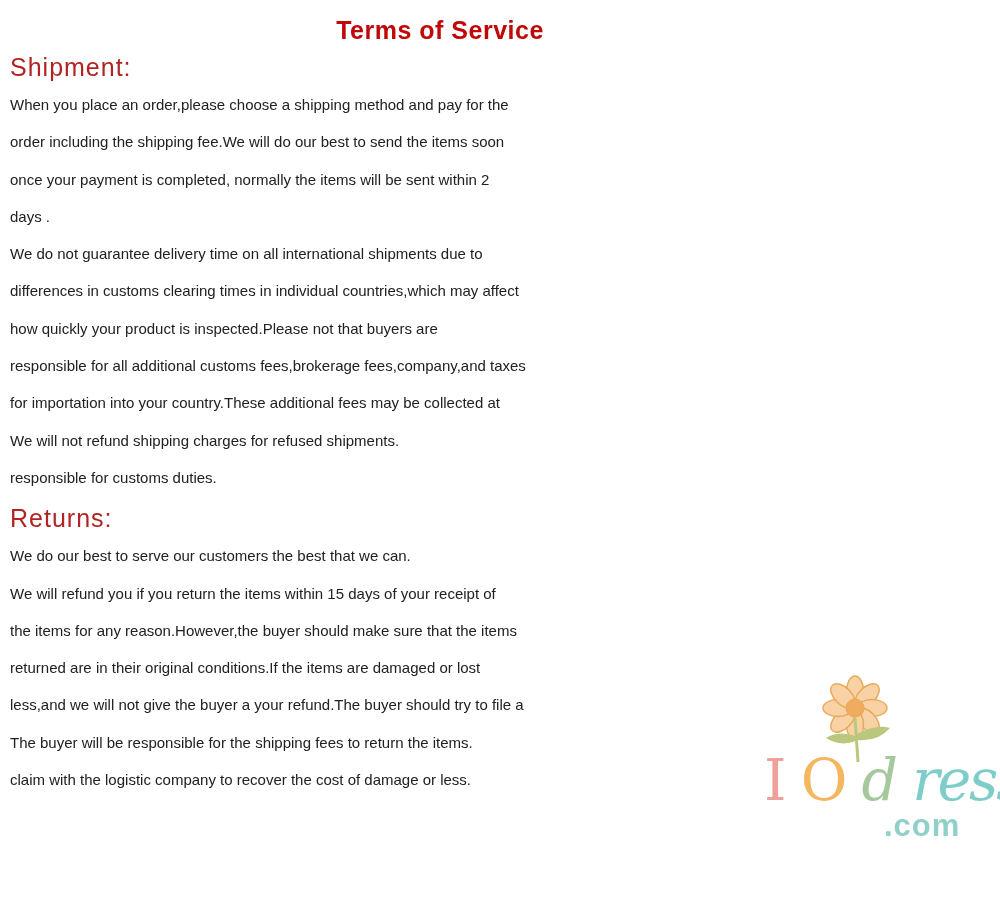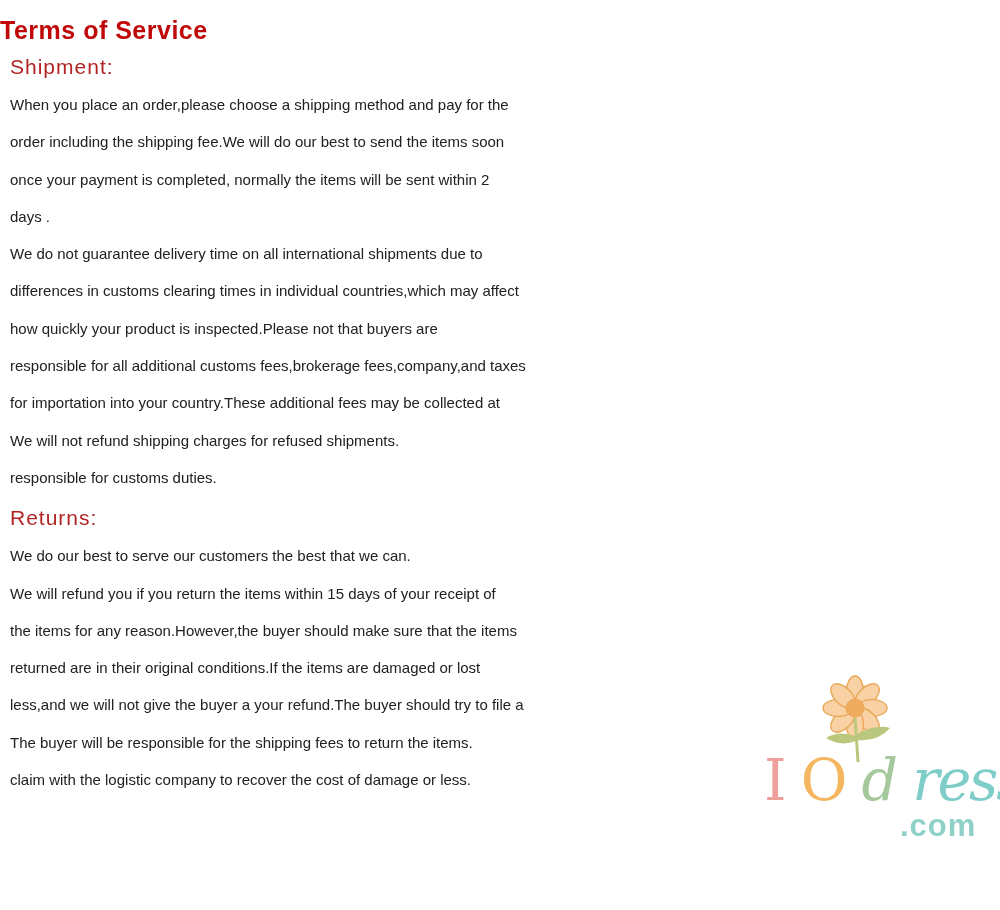--- a/index.html
+++ b/index.html
@@ -17,30 +17,31 @@
   }
 
   
   .content {
     position: relative;
     z-index: 1;
   }
   .doc-title {
     padding-top: 15px;
     width: 880px;
+    text-align: center;
     font-size: 25px;
     font-weight: bold;
     letter-spacing: 0.5px;
     color: var(--c-title, #c10808);
     line-height: 30px;
   }
   .section-heading {
     margin-top: 3px;
     padding-left: 10px;
-    font-size: 21px;
+    font-size: 25px;
     line-height: 38px;
     color: var(--c-heading, #b22424);
     letter-spacing: 1px;
   }
   .text-line {
     padding-left: 10px;
     font-size: 15px;
     line-height: 37.3px;
     color: var(--c-body, #212121);
     white-space: nowrap;
@@ -69,21 +70,21 @@
     font-size: 57px;
     line-height: 57px;
     letter-spacing: -2px;
   }
   .wm-brand .ch-i   { color: var(--wm-i, #f0a09a); }
   .wm-brand .ch-o   { color: var(--wm-o, #f4b75f); }
   .wm-brand .ch-d   { color: var(--wm-d, #a5c89c); font-style: italic; }
   .wm-brand .ch-rest{ color: var(--wm-rest, #7fcdc9); font-style: italic; }
   .wm-domain {
     position: absolute;
-    left: 138px;
+    left: 122px;
     top: 136px;
     font-family: "Liberation Sans", sans-serif;
     font-size: 31px;
     font-weight: bold;
     color: var(--wm-domain, #8fd0c8);
     letter-spacing: 1px;
   }
   .petal  { fill: var(--wm-petal, #f8d2a4); stroke: var(--wm-petal_stroke, #e9a758); stroke-width: 1.4; }
   .fcenter{ fill: var(--wm-flower_center, #efac5e); stroke: var(--wm-petal_stroke, #e9a758); stroke-width: 1; }
   .leaf   { fill: var(--wm-leaf, #b9c87d); }

